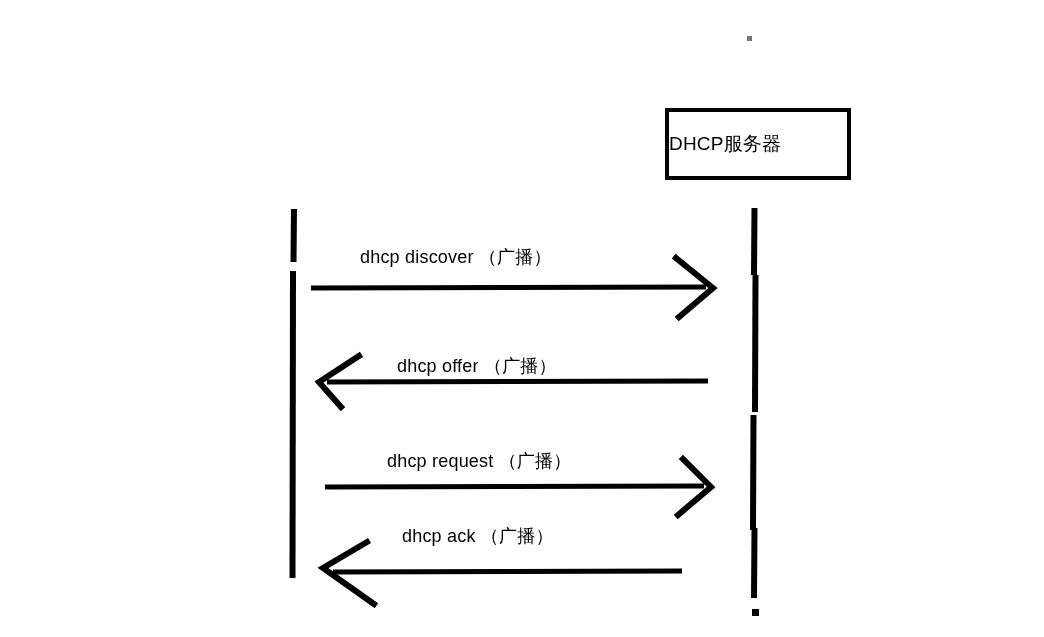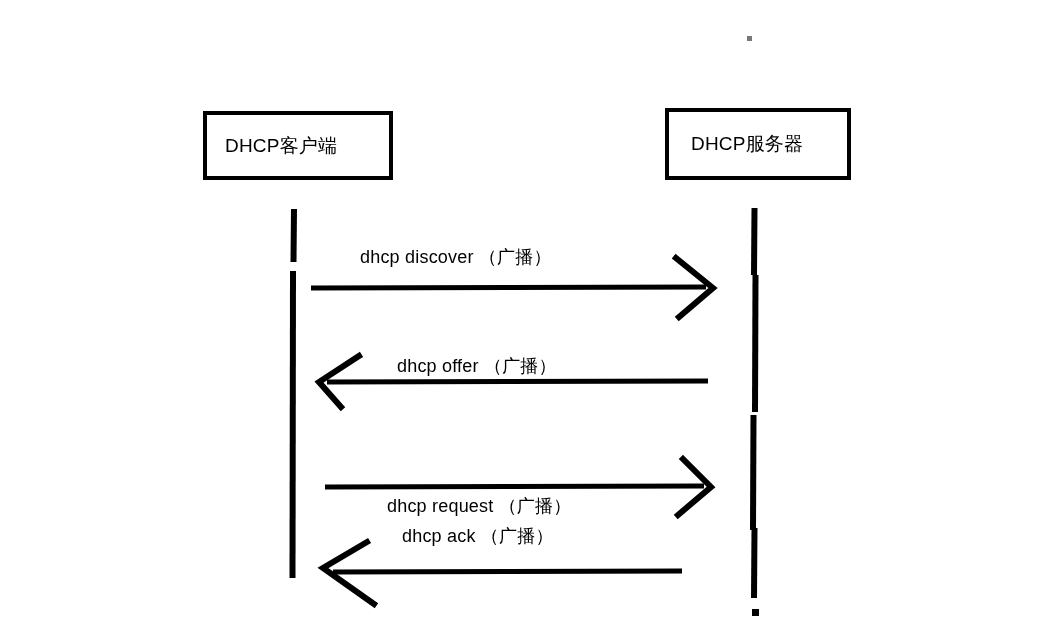--- a/index.html
+++ b/index.html
@@ -43,32 +43,31 @@
     top: 111px;
     width: 190px;
     height: 69px;
     padding-left: 18px;
   }
   #actor-server {
     left: 665px;
     top: 108px;
     width: 186px;
     height: 72px;
-    padding-left: 22px;
   }
   .msg-label {
     position: absolute;
     font-size: 18px;
     color: #000000;
     white-space: nowrap;
     letter-spacing: 0.2px;
   }
   #label-discover { left: 360px; top: 245px; }
   #label-offer    { left: 397px; top: 354px; }
-  #label-request  { left: 387px; top: 449px; margin-top: 45px; }
+  #label-request  { left: 387px; top: 449px; }
   #label-ack      { left: 402px; top: 524px; }
 </style>
 </head>
 <body>
 
 <div id="canvas">
 
   <svg id="strokes" viewBox="0 0 1044 637" xmlns="http://www.w3.org/2000/svg">
 
     <g>
@@ -100,23 +99,20 @@
       <path d="M 325,487 L 704,486" stroke="#000" stroke-width="5" stroke-linecap="butt" fill="none"></path>
       <path d="M 683,459 L 711,487 L 678,515" stroke="#000" stroke-width="6" stroke-linecap="square" stroke-linejoin="miter" fill="none"></path>
     </g>
 
     <g>
       <path d="M 333,572 L 682,571" stroke="#000" stroke-width="5" stroke-linecap="butt" fill="none"></path>
       <path d="M 367,542 L 323,568 L 374,604" stroke="#000" stroke-width="6" stroke-linecap="square" stroke-linejoin="miter" fill="none"></path>
     </g>
   </svg>
 
-  <div class="actor-box" id="actor-client">
-    <span class="actor-label">DHCP客户端</span>
-  </div>
 
   <div class="actor-box" id="actor-server">
     <span class="actor-label">DHCP服务器</span>
   </div>
 
   <div class="msg-label" id="label-discover">dhcp discover  （广播）</div>
 
   <div class="msg-label" id="label-offer">dhcp offer （广播）</div>
 
   <div class="msg-label" id="label-request">dhcp request  （广播）</div>

